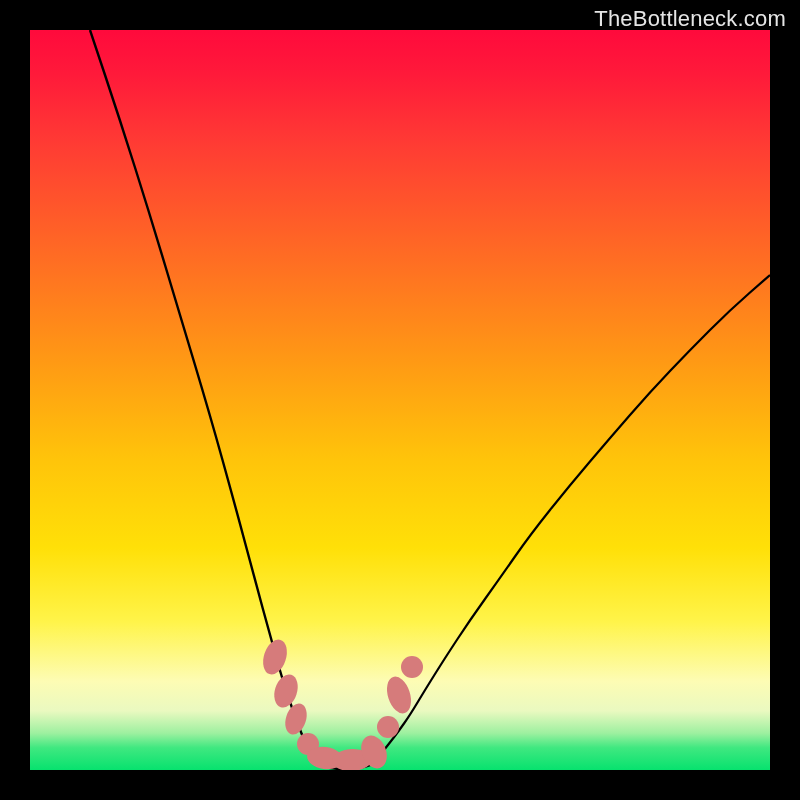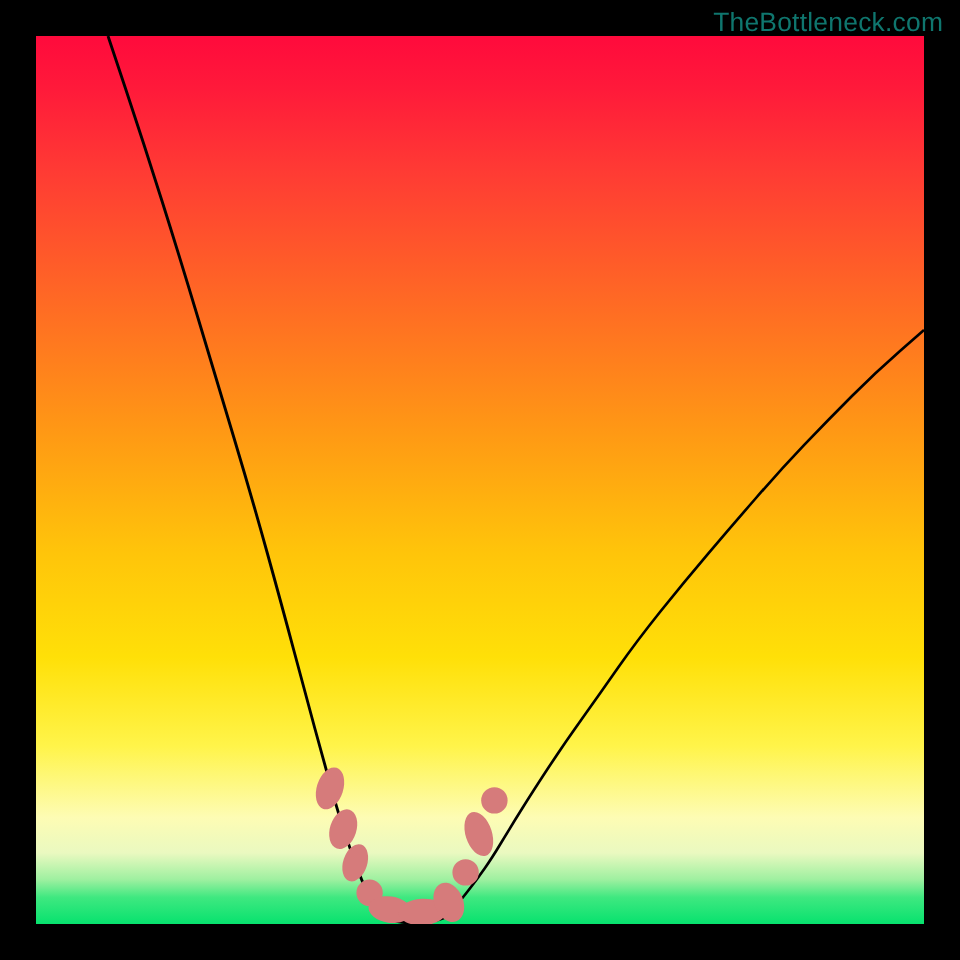--- a/index.html
+++ b/index.html
@@ -41,21 +41,21 @@
       #eaf9c0 92%,
       #9ef0a0 95%,
       #3fe880 97%,
       #07e26e 100%
     );
   }
   .attr {
     position: absolute;
     top: 6px;
     right: 14px;
-    color: #0f766e;
+    color: #e5e5e5;
     font-size: 22px;
     font-weight: 400;
     letter-spacing: 0.2px;
     text-align: right;
   }
   svg.curves {
     position: absolute;
     inset: 0;
   }
 </style>

